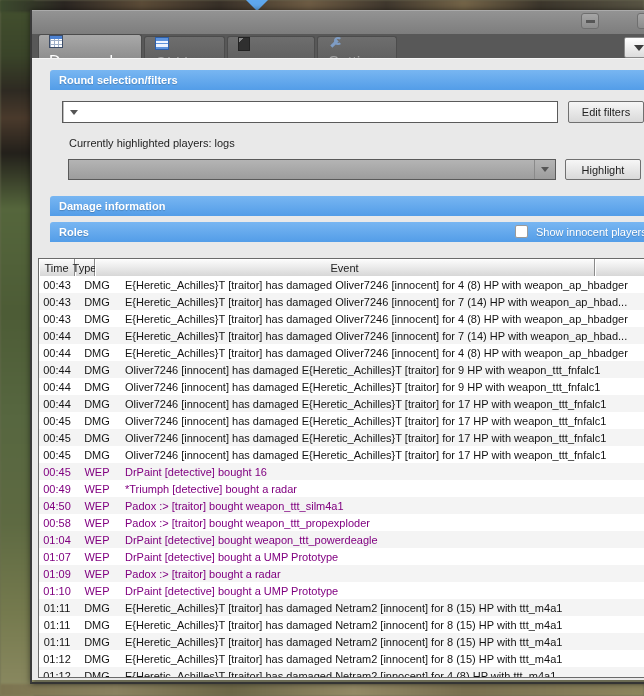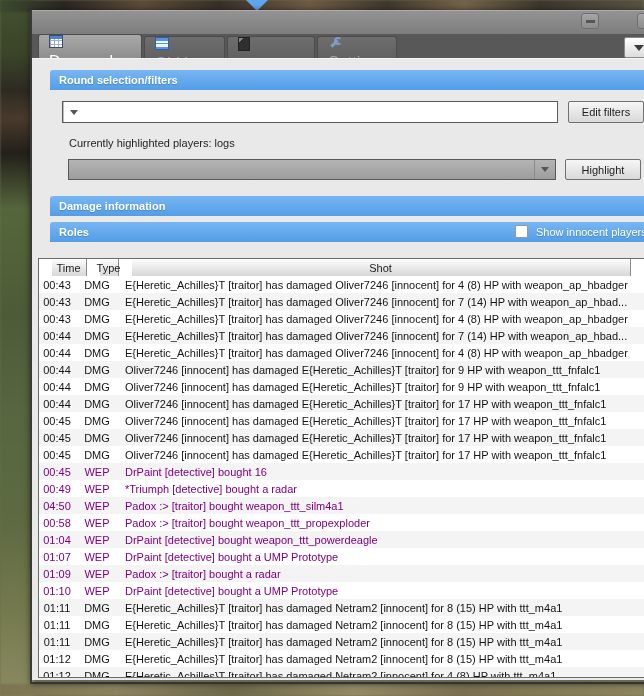--- a/index.html
+++ b/index.html
@@ -84,21 +84,21 @@
   .caption{position:absolute;left:37px;top:79px;font-size:11px;color:#1e1e1e;}
   .roles-check{position:absolute;left:465px;top:3px;width:13px;height:13px;background:#ffffff;
     border:1px solid #9a9a9a;border-radius:2px;box-sizing:border-box;}
   .roles-label{position:absolute;left:486px;top:0;font-weight:normal;font-size:11px;color:#fff;line-height:20px;white-space:nowrap;}
   
   .logtable{position:absolute;left:6px;top:200px;width:634px;height:420px;
     background:#ffffff;border:1px solid #6a6a6a;box-sizing:border-box;overflow:hidden;}
   .thead{display:flex;height:17px;font-size:11px;color:#222;}
   .th{background:linear-gradient(180deg,#fdfdfd,#d7d7d7);border-right:1px solid #8a8a8a;
     box-shadow:inset 1px 1px 0 #ffffff;display:flex;align-items:center;justify-content:center;
-    box-sizing:border-box;flex:none;margin-left:12px;}
+    box-sizing:border-box;flex:none;}
   .th.c-time{width:36px;}
   .th.c-type{width:20px;}
   .th.c-event{width:500px;}
   .th.c-fill{flex:1;border-right:none;}
   .trow{display:flex;height:17px;font-size:11px;align-items:center;white-space:nowrap;}
   .trow.alt{background:#f4f4f4;}
   .trow .td{flex:none;overflow:hidden;}
   .td.c-time{width:36px;text-align:center;}
   .td.c-type{width:44px;text-align:center;}
   .td.c-event{width:552px;padding-left:6px;box-sizing:border-box;}
@@ -179,21 +179,21 @@
     <div class="blue-header hdr-roles">
       <span>Roles</span>
       <span class="roles-check"></span>
       <span class="roles-label">Show innocent players</span>
     </div>
 
     <div class="logtable">
       <div class="thead">
         <div class="th c-time">Time</div>
         <div class="th c-type">Type</div>
-        <div class="th c-event">Shot</div>
+        <div class="th c-event">Event</div>
         <div class="th c-fill"></div>
       </div>
       <div>
           <div class="trow dmg">
             <div class="td c-time">00:43</div>
             <div class="td c-type">DMG</div>
             <div class="td c-event">E{Heretic_Achilles}T [traitor] has damaged Oliver7246 [innocent] for 4 (8) HP with weapon_ap_hbadger</div>
           </div>
           <div class="trow dmg alt">
             <div class="td c-time">00:43</div>

